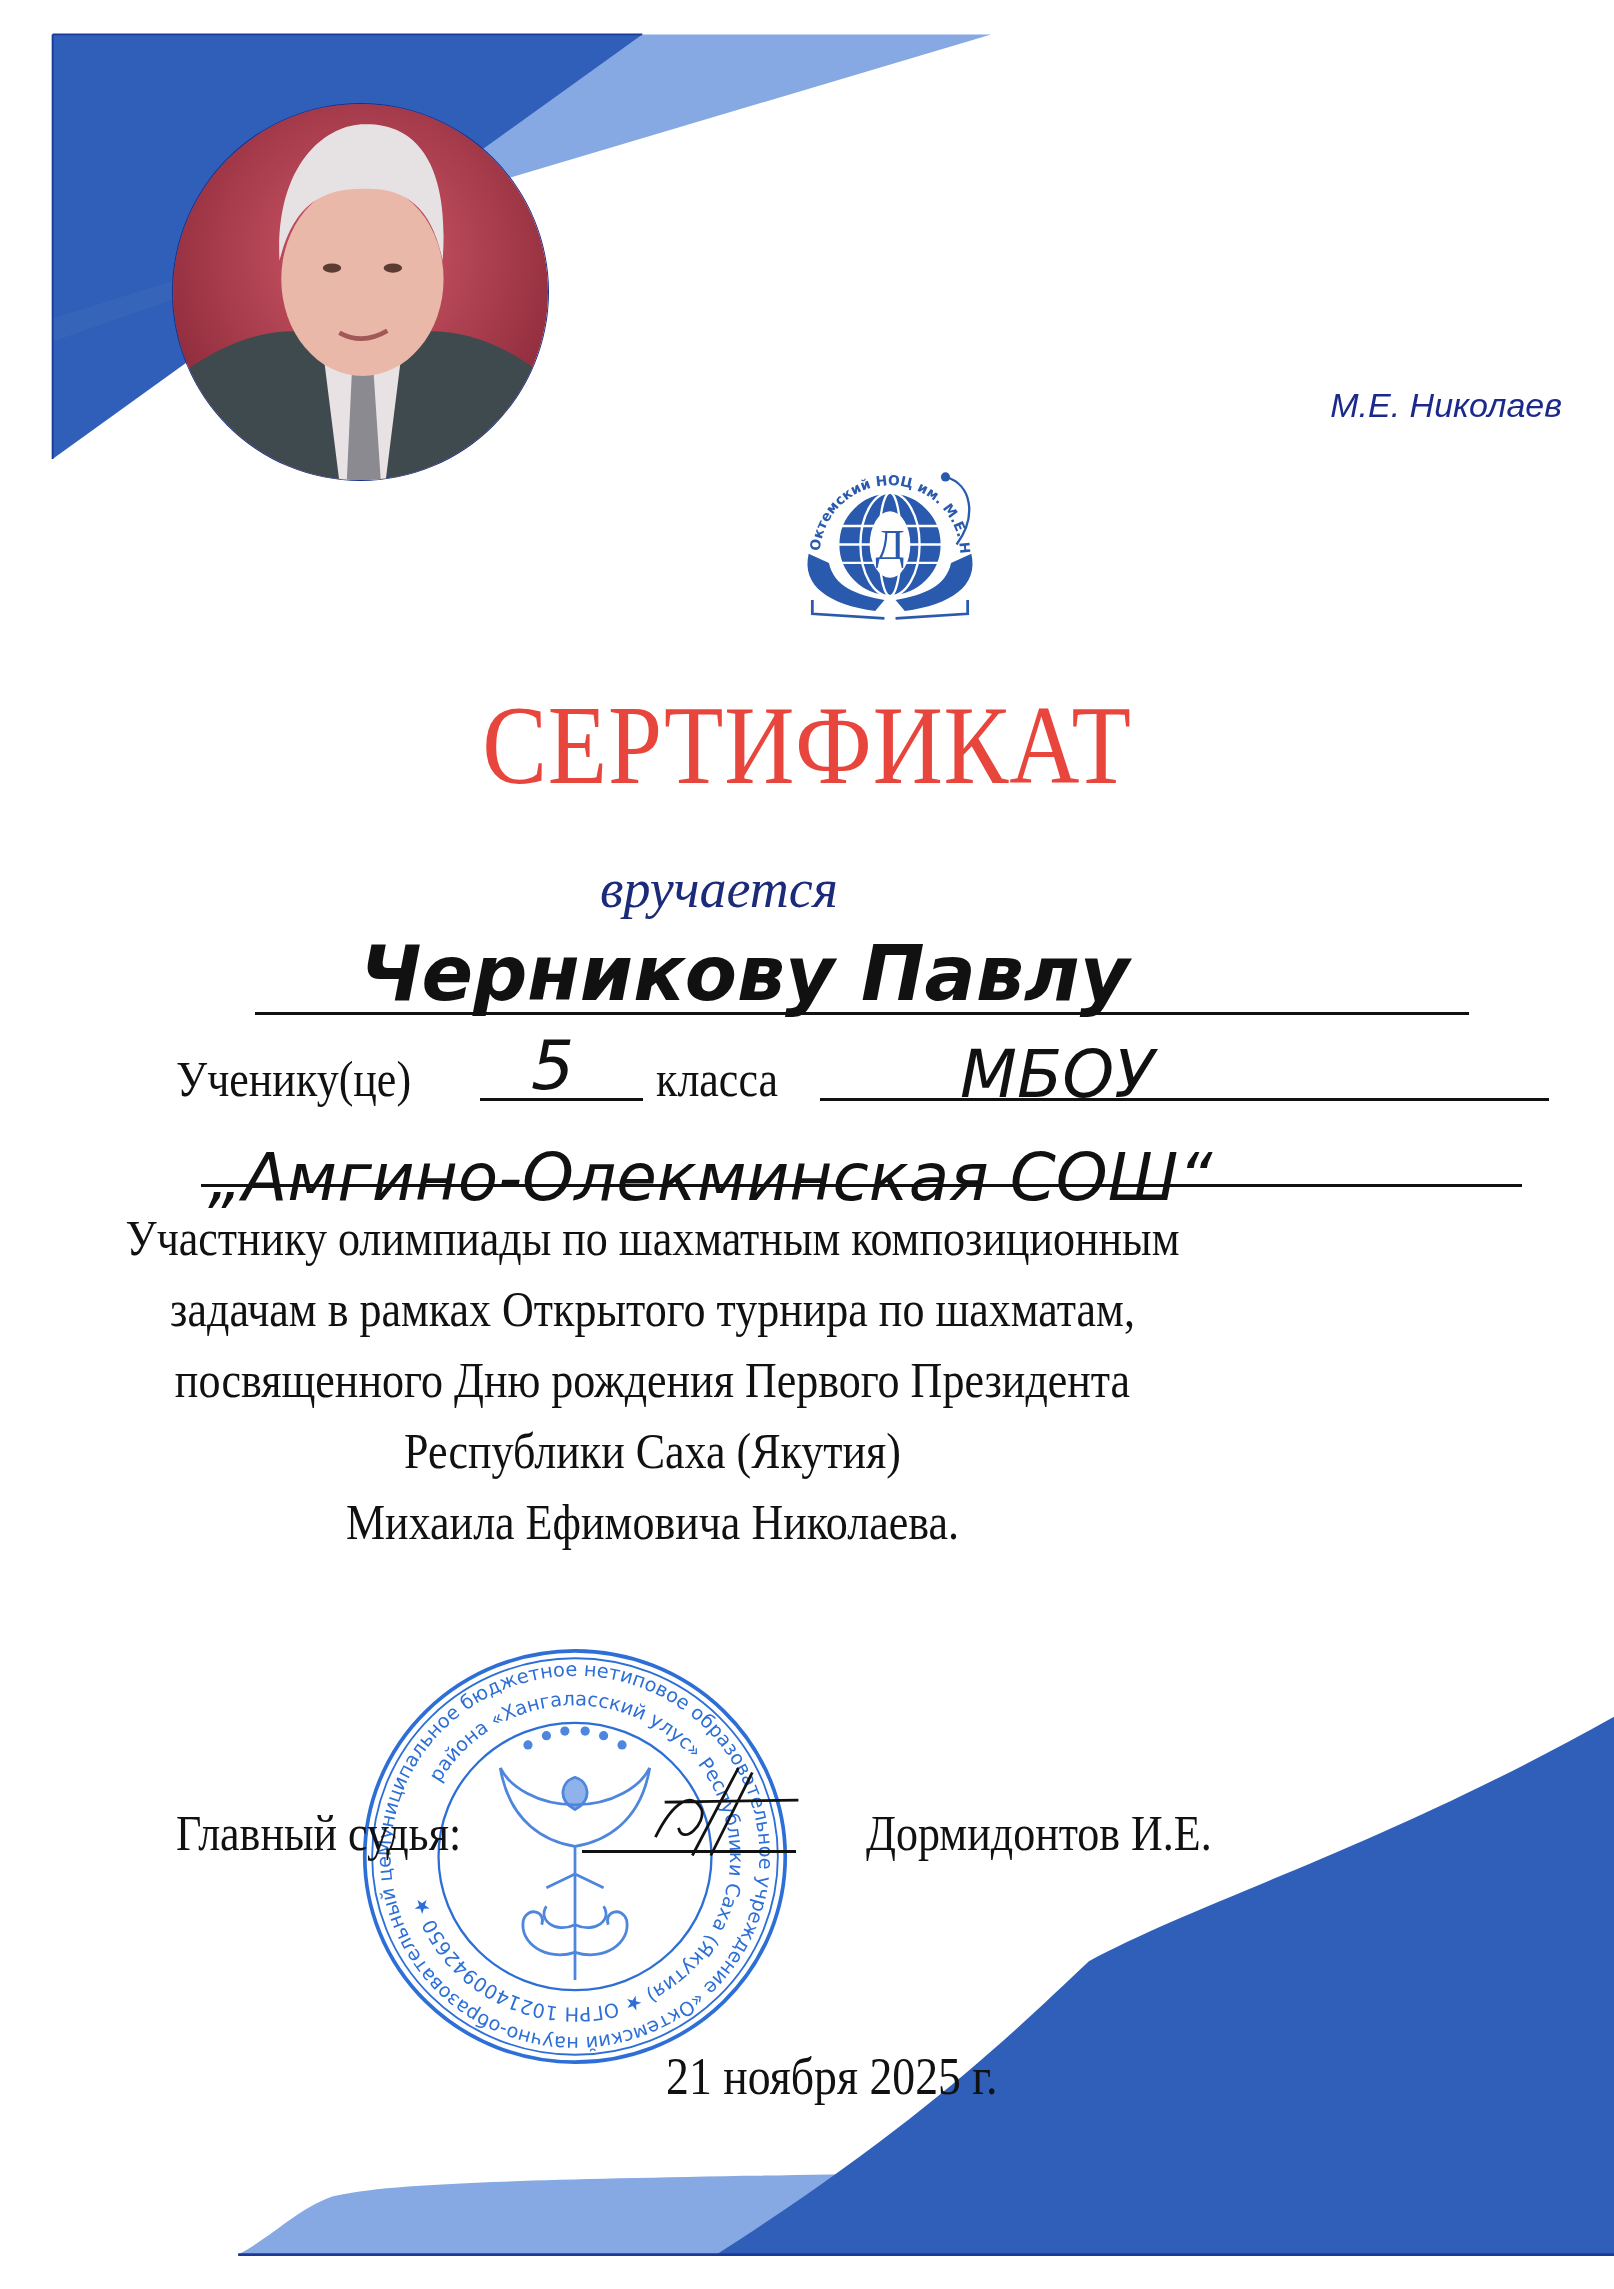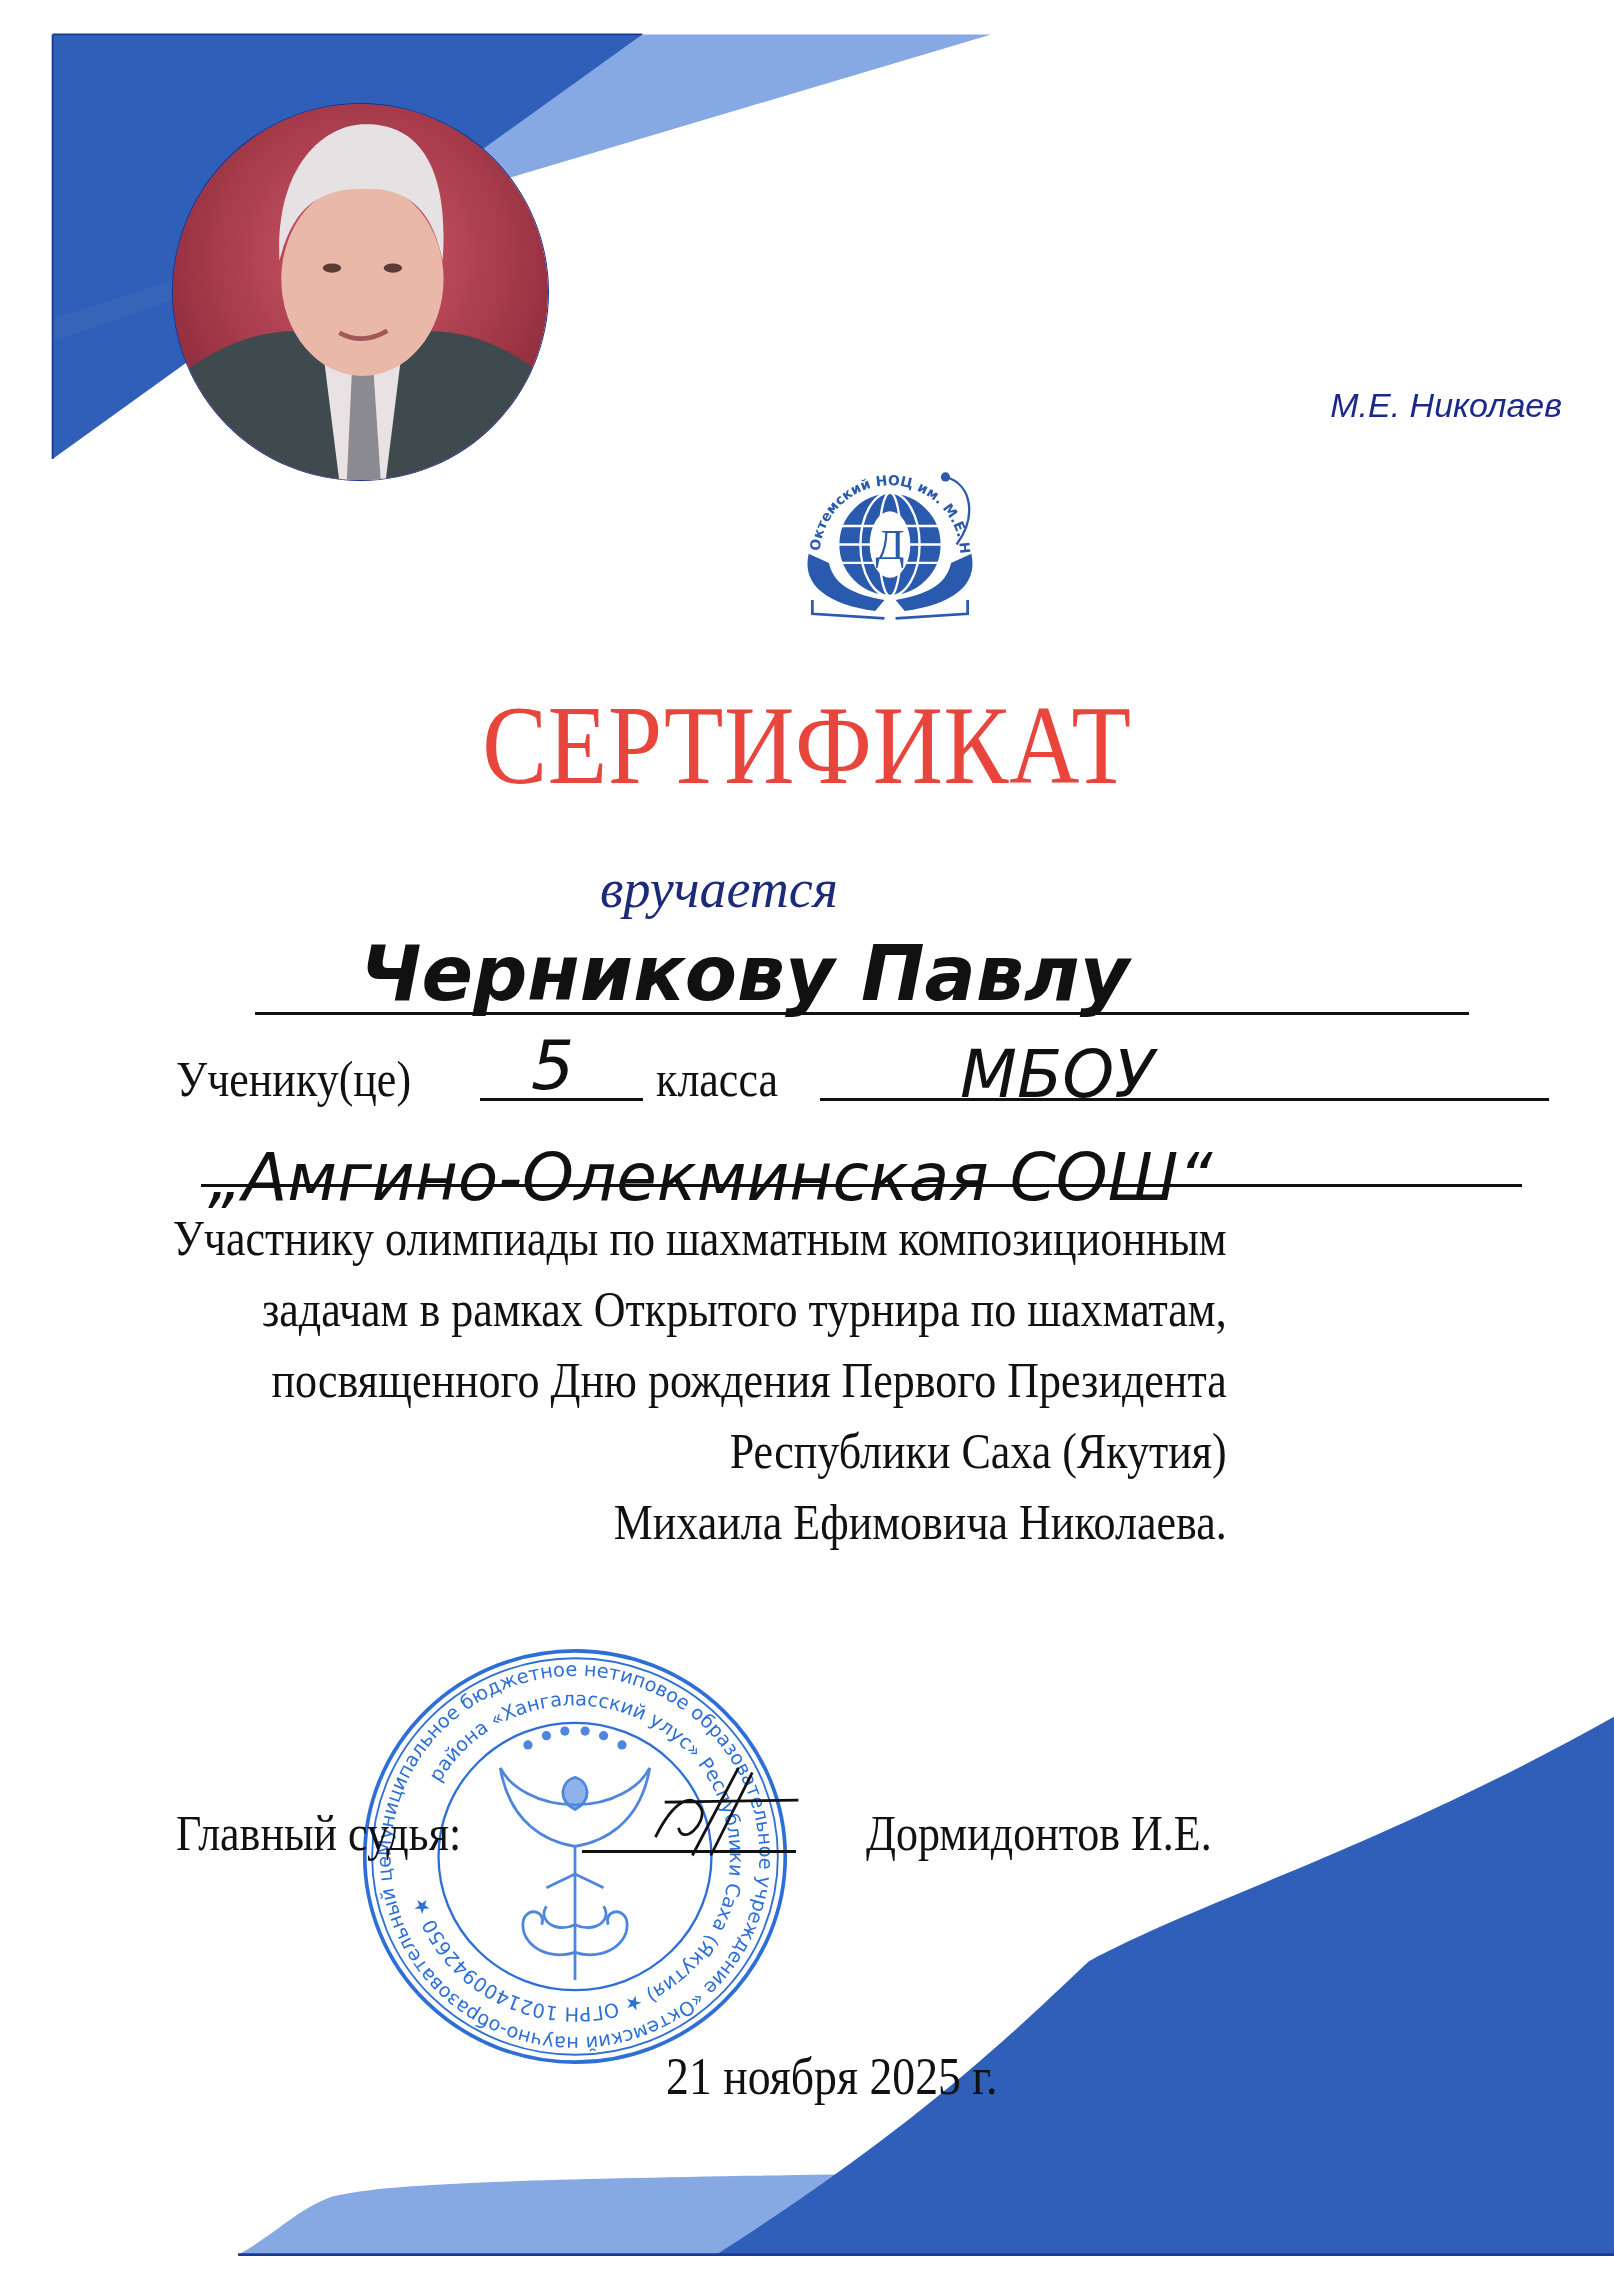--- a/index.html
+++ b/index.html
@@ -6,21 +6,21 @@
   body { width: 1614px; height: 2290px; background: #ffffff; position: relative; overflow: hidden; font-family: "Liberation Serif", serif; }
   .abs { position: absolute; }
   svg.deco { position: absolute; left: 0; top: 0; }
   .quote { position: absolute; right: 52px; top: 185px; width: 1015px; text-align: right; font-family: "DejaVu Serif", serif; font-style: italic; color: #1b2a8a; font-size: 34px; line-height: 52px; letter-spacing: -0.5px; }
   .quote-author { position: absolute; right: 52px; top: 386px; font-family: Liberation Sans, sans-serif; font-style: italic; color: #1b2a8a; font-size: 34px; }
   .title { position: absolute; left: 0; width: 1614px; top: 694px; text-align: center; color: #e8453c; font-family: "Liberation Serif", serif; font-size: 113px; line-height: 102px; transform: scaleX(0.86); letter-spacing: 0.9px; }
   .awarded { position: absolute; left: 0; width: 1438px; top: 858px; text-align: center; color: #1c2a7a; font-family: "Liberation Serif", serif; font-style: italic; font-size: 54px; }
   .hand { font-family: "DejaVu Sans", sans-serif; font-style: italic; color: #111; font-weight: normal; }
   .line { position: absolute; height: 2.8px; background: #111; }
   .label { position: absolute; font-family: "Liberation Serif", serif; font-size: 50px; color: #111; transform-origin: left center; transform: scaleX(0.88); white-space: nowrap; }
-  .body-text { position: absolute; left: 0; width: 1305px; top: 1203px; text-align: right; font-family: "Liberation Serif", serif; color: #111; font-size: 50px; line-height: 71px; }
+  .body-text { position: absolute; left: 0; width: 1305px; top: 1203px; text-align: center; font-family: "Liberation Serif", serif; color: #111; font-size: 50px; line-height: 71px; }
   .body-text div { transform: scaleX(0.88); }
   .stamp { position: absolute; left: 362px; top: 1648px; width: 426px; height: 417px; }
   .date { position: absolute; left: 666px; top: 2047px; font-family: "Liberation Serif", serif; font-size: 52px; color: #111; transform: scaleX(0.88); transform-origin: left center; white-space: nowrap; }
   .photo { position: absolute; left: 172px; top: 103px; width: 377px; height: 378px; border-radius: 50%; overflow: hidden; border: 1.8px solid #1a2f8a; box-sizing: border-box; }
   .logo { position: absolute; left: 792px; top: 452px; width: 196px; height: 172px; }
 </style>
 </head>
 <body>
 
 <svg class="deco" width="1614" height="2290" viewBox="0 0 1749 2481">

